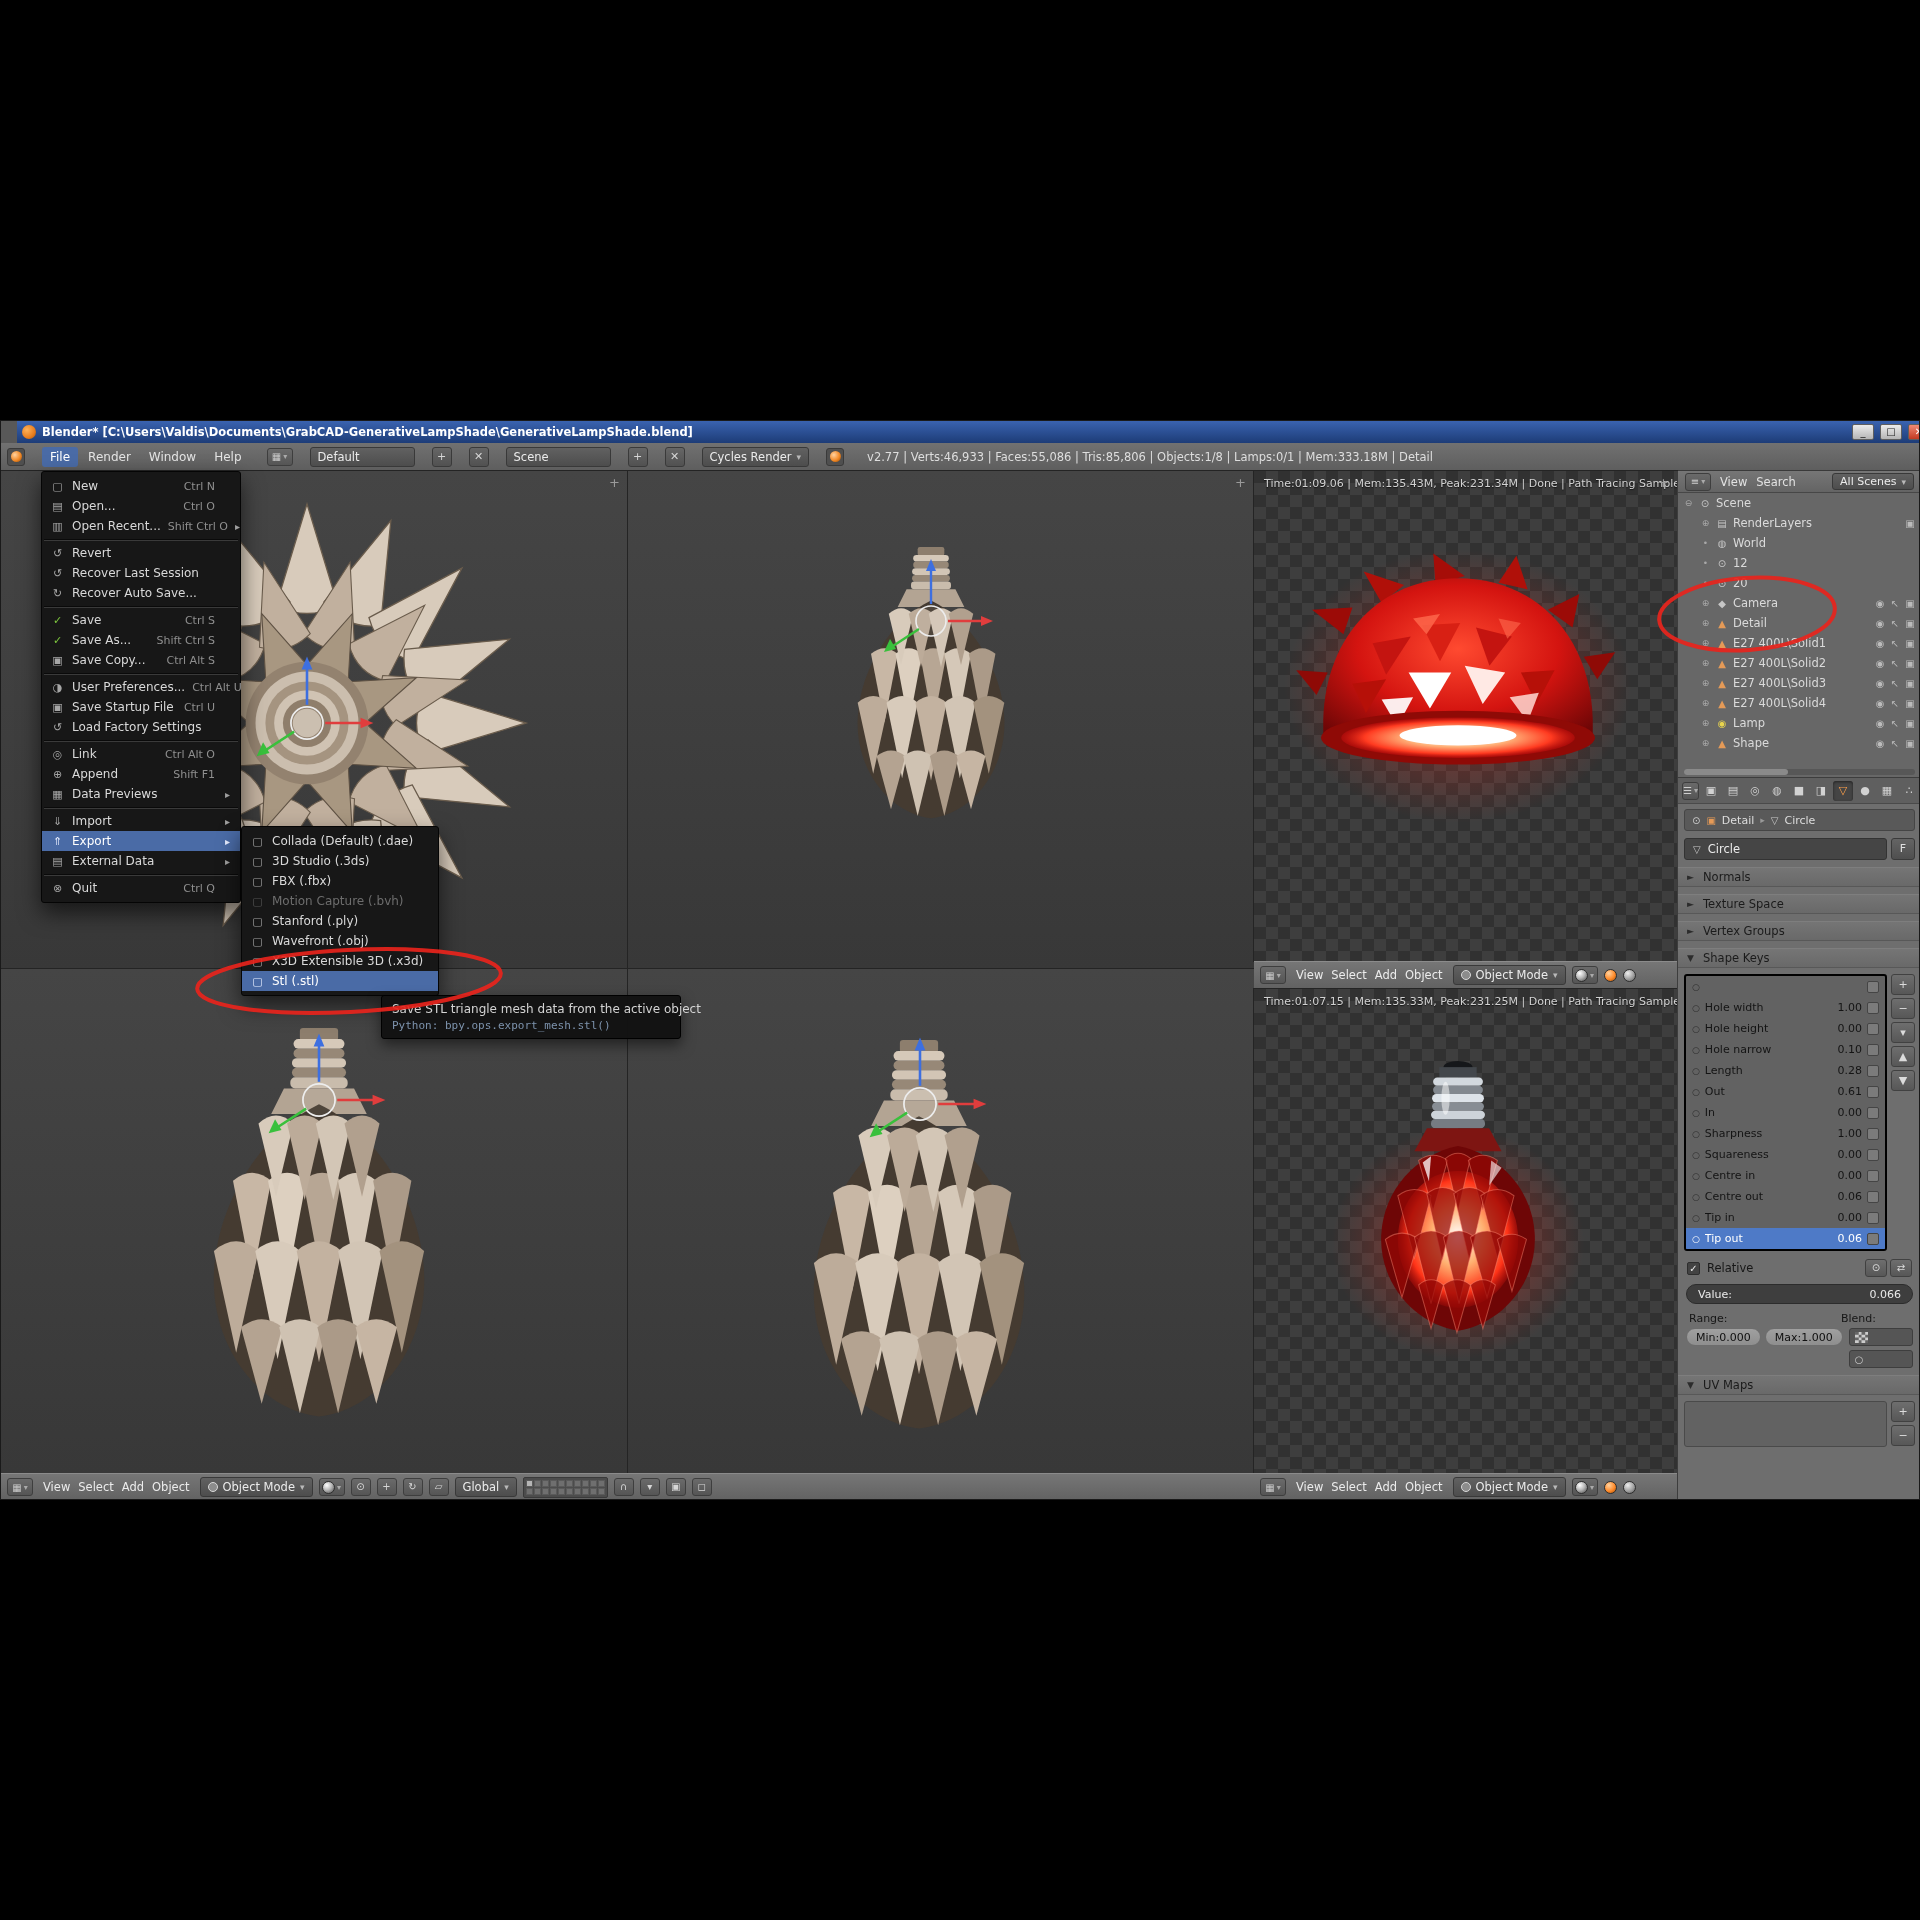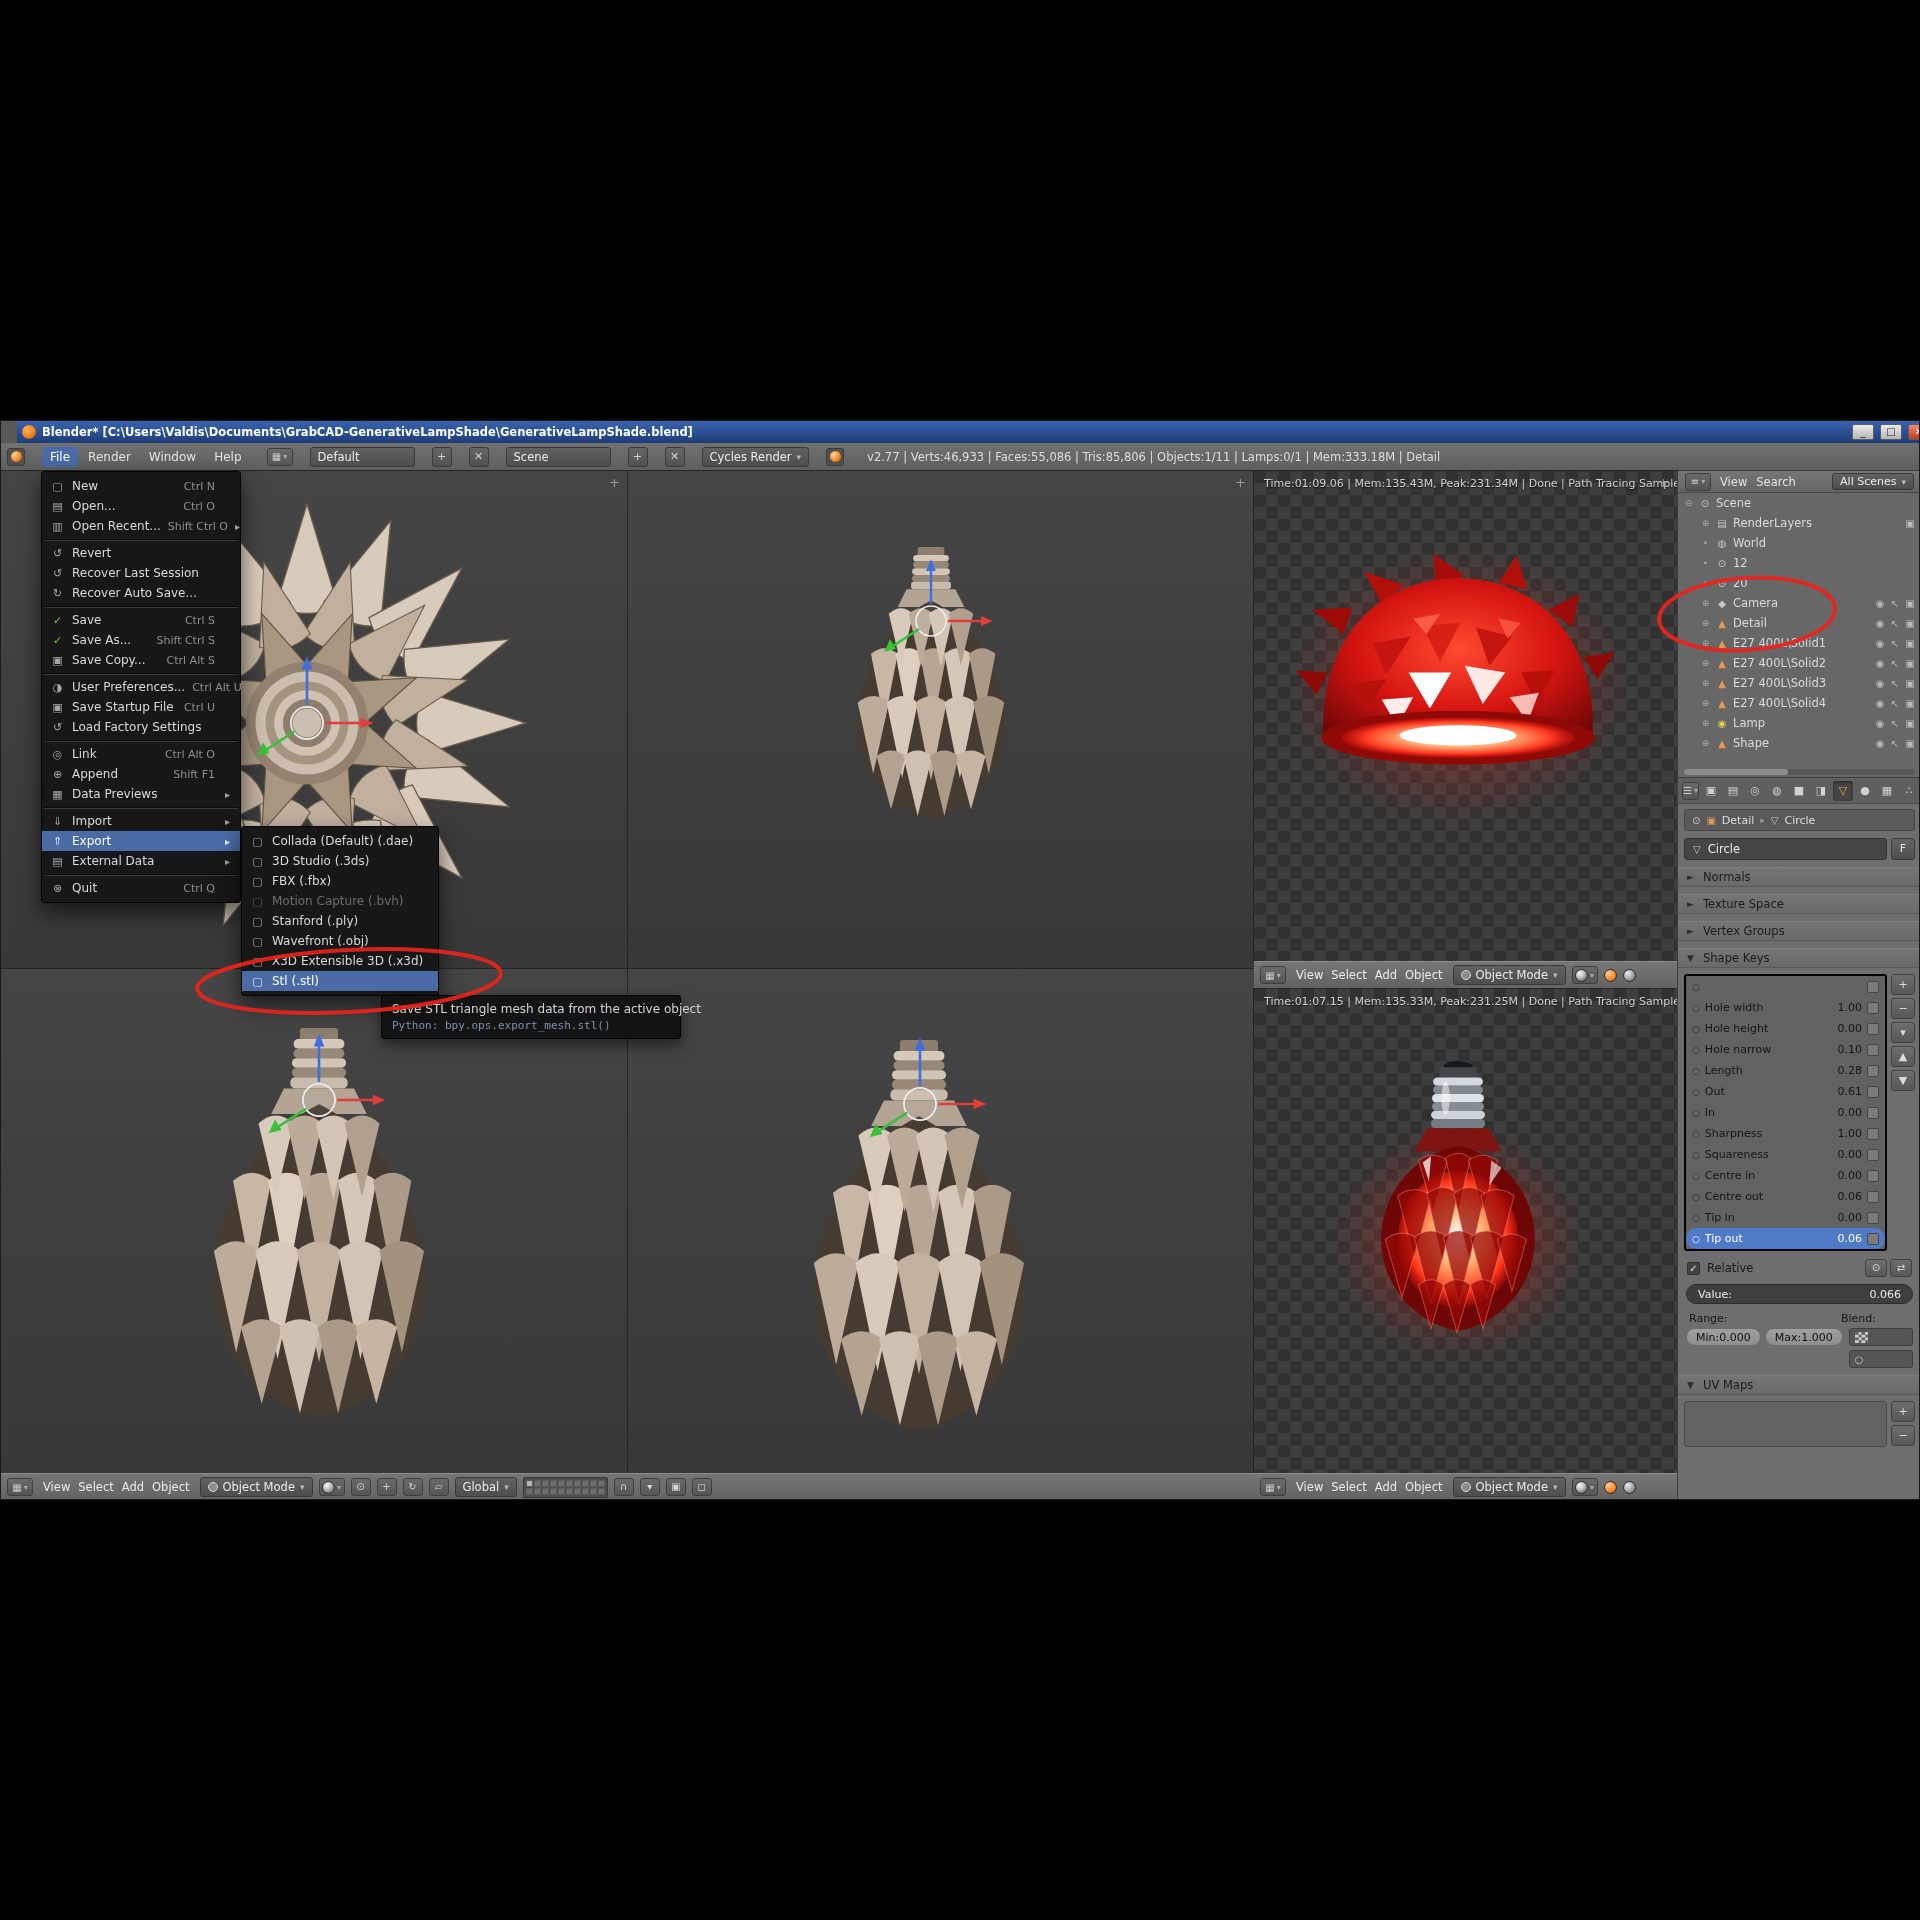--- a/index.html
+++ b/index.html
@@ -127,21 +127,21 @@
   .nfield .crumb-ico { font-size:10px; }
   .fbtn { width:24px; height:22px; background:linear-gradient(#646464,#4f4f4f); border:1px solid #3a3a3a; border-radius:3px;
     color:#e0e0e0; text-align:center; line-height:20px; font-size:11px; }
   .ppanel-h { margin-top:7px; height:20px; display:flex; align-items:center; gap:7px; padding:0 9px; color:#1b1b1b;
     border-top:1px solid #7e7e7e; border-bottom:1px solid #585858; background:linear-gradient(#757575,#696969); }
   .tri { font-size:9px; color:#2c2c2c; width:9px; }
 
   .sk-wrap { display:flex; gap:4px; padding:6px 6px 0; }
   .sk-list { flex:1; background:#626262; border:2px solid #000000; border-radius:3px; overflow:hidden; position:relative; height:277px; }
   .sk-row { height:21px; display:flex; align-items:center; gap:5px; padding:0 6px; font-size:11px; color:#141414; }
-  .sk-row.selected { background:#4e7ac7; color:#fff;border-radius:10px; }
+  .sk-row.selected { background:#4e7ac7; color:#fff; }
   .sk-icon::before { content:"○"; font-size:9px; color:#2e2e2e; }
   .sk-row.selected .sk-icon::before { color:#fff; }
   .sk-name { flex:1; white-space:nowrap; overflow:hidden; }
   .sk-val { width:38px; text-align:right; }
   .sk-mute { width:12px; height:12px; border:1px solid #454545; border-radius:2px; background:#7b7b7b; flex:none; }
   .sk-side { width:24px; display:flex; flex-direction:column; gap:3px; }
   .sbtn { height:21px; background:linear-gradient(#6e6e6e,#575757); border:1px solid #414141; border-radius:3px;
     color:#dcdcdc; font-size:11px; text-align:center; line-height:19px; }
   .sk-relrow { display:flex; align-items:center; gap:7px; padding:8px 9px 0; }
   .chk { width:13px; height:13px; background:#434343; border:1px solid #2e2e2e; border-radius:2px; color:#eaeaea;
@@ -372,21 +372,21 @@
     <span class="dd noarrow" style="min-width:105px">Default</span>
     <span class="sqb">+</span>
     <span class="sqb">✕</span>
     <span class="dd noarrow" style="min-width:105px">Scene</span>
     <span class="sqb">+</span>
     <span class="sqb">✕</span>
     <span class="dd">Cycles Render</span>
     <span class="ib-app">
         <i></i>
       </span>
-    <span class="ib-stats">v2.77 | Verts:46,933 | Faces:55,086 | Tris:85,806 | Objects:1/11 | Lamps:0/1 | Mem:333.18M | Detail</span>
+    <span class="ib-stats">v2.77 | Verts:46,933 | Faces:55,086 | Tris:85,806 | Objects:1/8 | Lamps:0/1 | Mem:333.18M | Detail</span>
   </div>
 
   <div class="vp" style="left:0;top:50px;width:627px;height:498px">
     <svg class="model" style="left:76px;top:22px" width="460" height="460">
         <use href="#shadeTop"></use>
       </svg>
     <svg class="model" style="left:231px;top:177px" width="150" height="150">
         <use href="#gizmo"></use>
       </svg>
     <span class="vp-plus">+</span>

